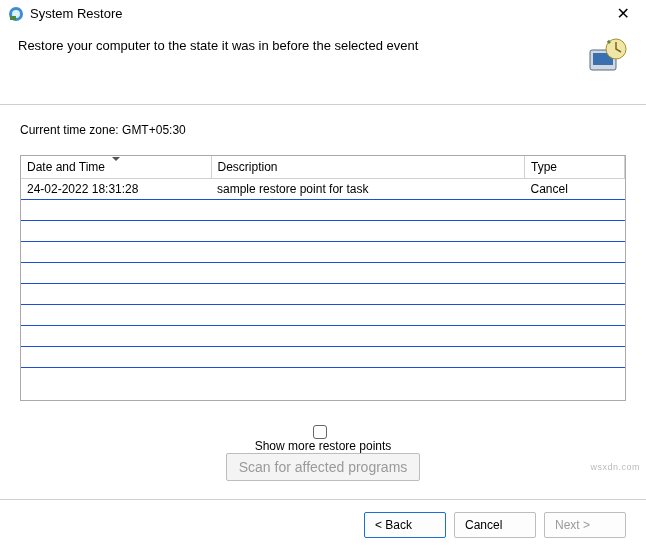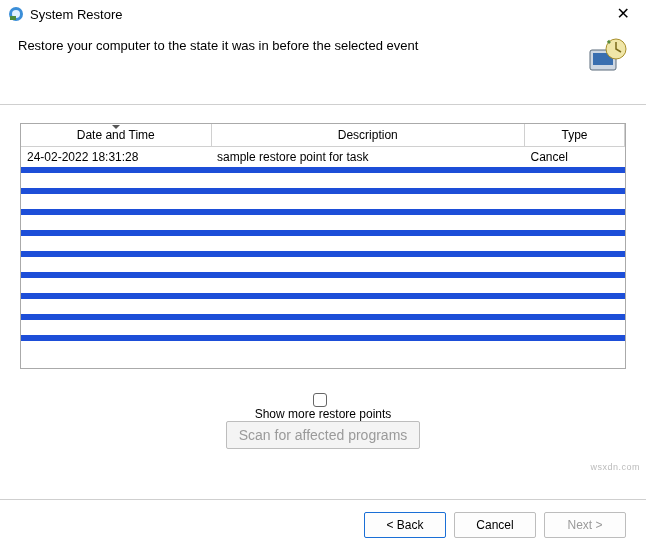--- a/index.html
+++ b/index.html
@@ -10,21 +10,20 @@
     background: #fff;
     color: #000;
     width: 646px;
     height: 550px;
     overflow: hidden;
     display: flex;
     flex-direction: column;
   }
   .titlebar {
     display: flex;
-    align-items: center;
     padding: 6px 8px 4px 8px;
     font-size: 13px;
   }
   .titlebar .icon {
     width: 16px; height: 16px;
     margin-right: 6px;
   }
   .titlebar .gap { flex: 1; }
   .close {
     font-size: 16px;
@@ -65,21 +64,21 @@
     border: 1px solid #aaa;
     height: 246px;
     overflow: hidden;
   }
   table {
     width: 100%;
     border-collapse: collapse;
     table-layout: fixed;
   }
   th {
-    text-align: center;
+    text-align: left;
     font-weight: normal;
     font-size: 12px;
     background: #fff;
     border-right: 1px solid #d0d0d0;
     border-bottom: 1px solid #d0d0d0;
     padding: 4px 6px;
     height: 22px;
     position: relative;
   }
   th.sorted::after {
@@ -87,21 +86,21 @@
     position: absolute;
     top: 1px; left: 48%;
     border-left: 4px solid transparent;
     border-right: 4px solid transparent;
     border-top: 4px solid #555;
   }
   td {
     padding: 3px 6px;
     font-size: 12px;
     height: 21px;
-    border-bottom: 6px solid #1d4ed8;
+    border-bottom: 1px solid #1d4ed8;
     white-space: nowrap;
     overflow: hidden;
   }
   .below-grid {
     display: flex;
     align-items: center;
     margin-top: 24px;
     flex-direction: column;
   }
   .checkbox {
@@ -130,21 +129,21 @@
     justify-content: flex-end;
     gap: 8px;
   }
   .fbtn {
     min-width: 82px;
     font-size: 12px;
     padding: 5px 10px;
     border: 1px solid #bdbdbd;
     background: #fdfdfd;
     border-radius: 2px;
-    text-align: center;
+    text-align: left;
   }
   .fbtn.primary { border-color: #1a6fd6; color: #000; }
   .fbtn.disabled { color: #9a9a9a; }
   .watermark {
     position: absolute;
     right: 6px;
     bottom: 78px;
     font-size: 9px;
     color: #bbb;
     letter-spacing: 0.5px;
@@ -175,20 +174,21 @@
       <circle cx="30" cy="13" r="10" fill="#f0e6a8" stroke="#a88f2a"></circle>
       <path d="M30 6 v7 l5 3" stroke="#7a6a1a" stroke-width="1.5" fill="none"></path>
       <path d="M22 7 a9 9 0 0 1 2 -2" stroke="#5a8a3a" stroke-width="3" fill="none"></path>
     </svg>
   </span>
 </div>
 
 <hr class="divider">
 
 <div class="content">
+  <div class="tz">Current time zone: GMT+05:30</div>
 
   <div class="grid">
     <table>
       <colgroup>
           <col style="width:190px">
           <col>
           <col style="width:100px">
         </colgroup>
       <thead>
         <tr>

